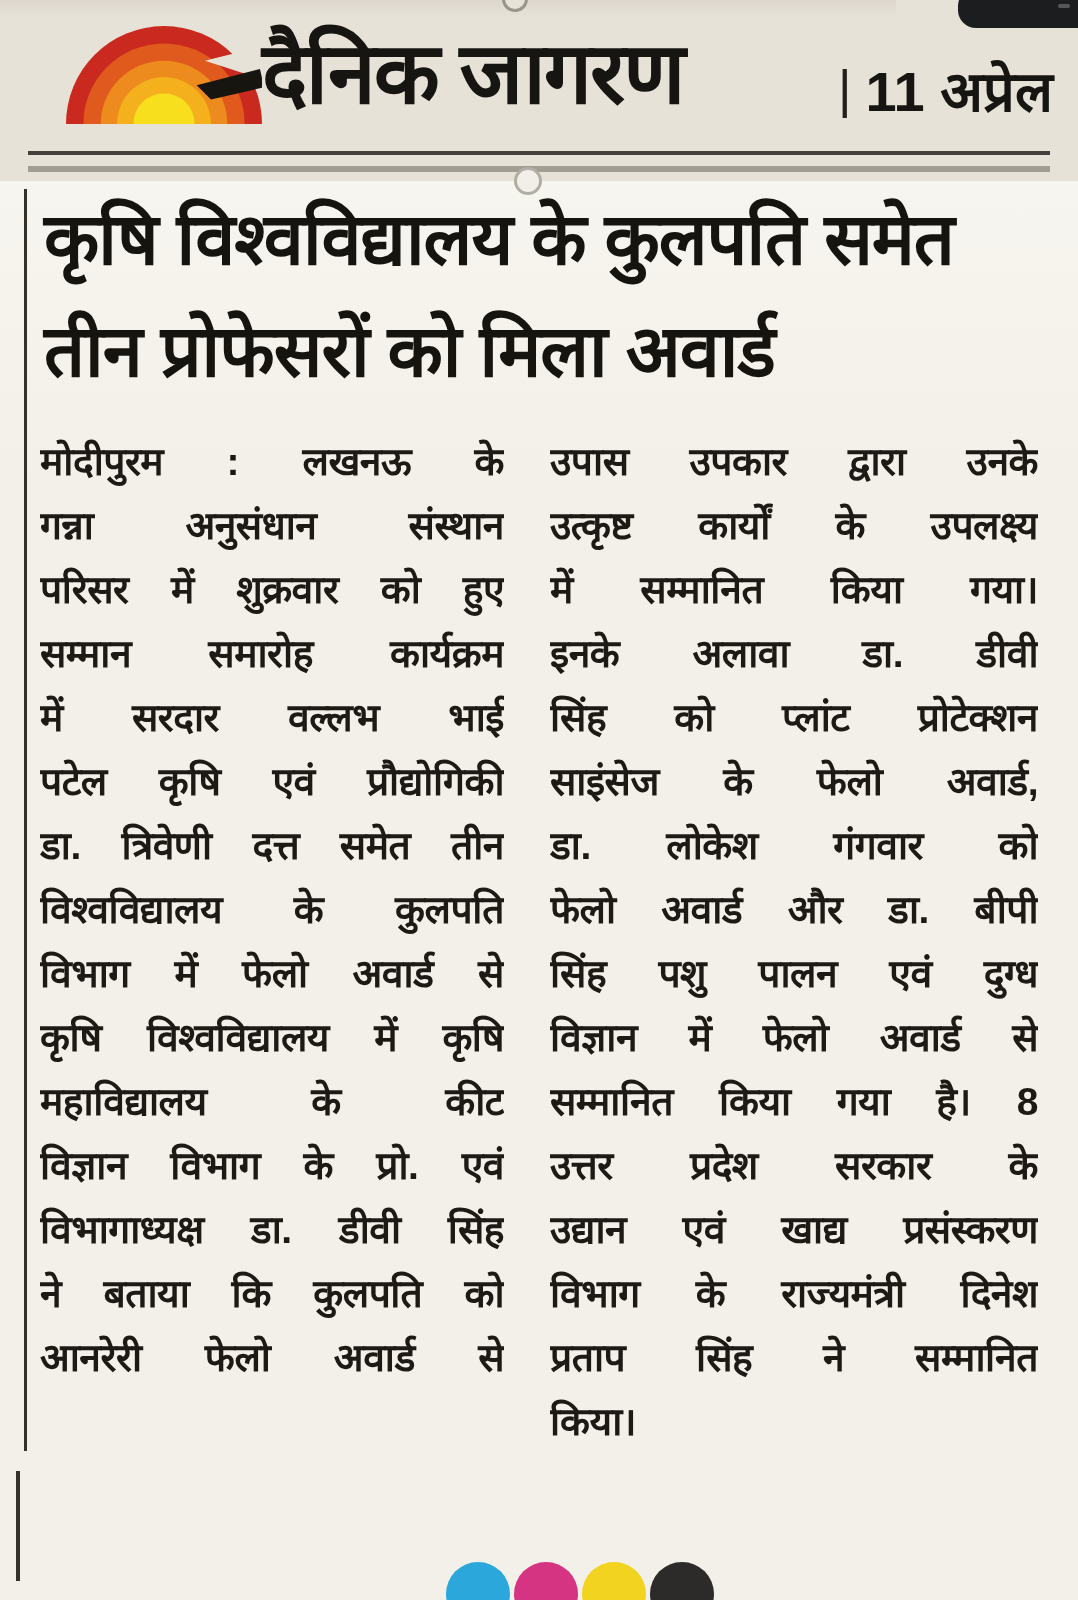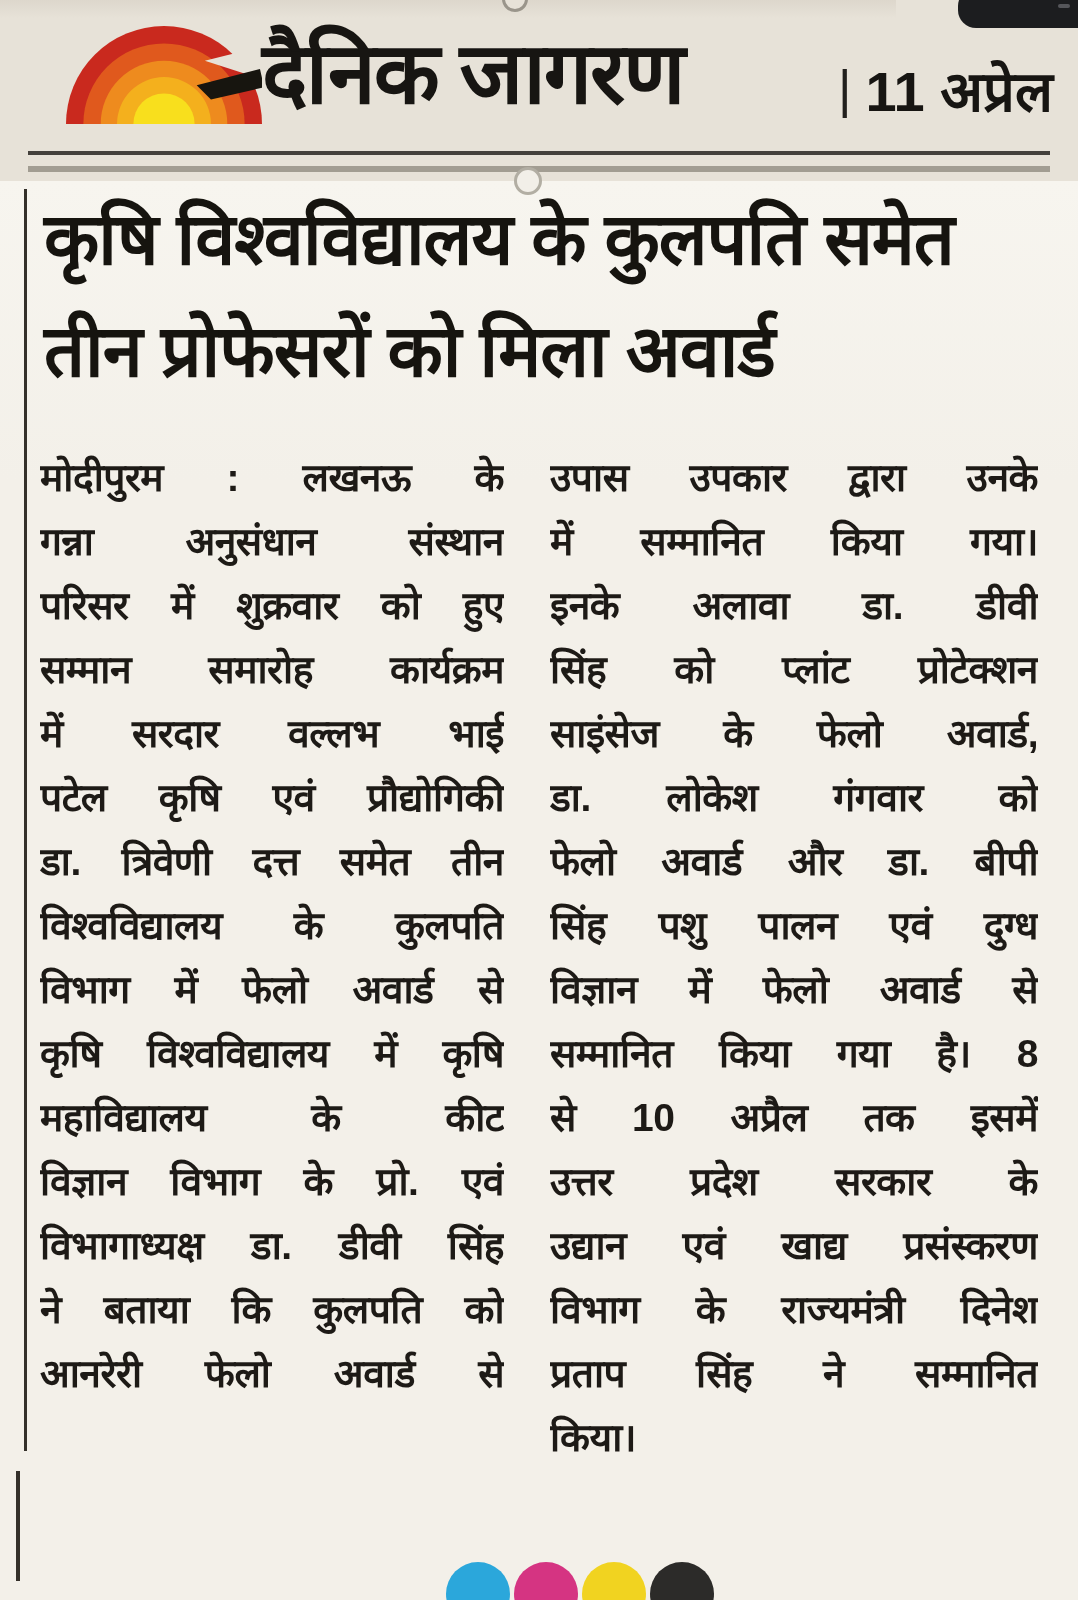--- a/index.html
+++ b/index.html
@@ -29,21 +29,21 @@
   .article{position:absolute;left:0;top:181px;width:1078px;height:1419px;
            background:linear-gradient(#f7f5ef, #f3f0e9 300px);color:#1d1b18;}
   .left-border{position:absolute;background:#34302a;}
   .seg-1{left:24px;top:8px;width:3px;height:1262px;}
   .seg-2{left:16px;top:1290px;width:4px;height:110px;}
   .punch-hole{position:absolute;left:514px;top:-14px;width:28px;height:28px;border-radius:50%;
               background:#f2efe8;border:3px solid #b2aea3;box-sizing:border-box;}
   .headline{position:absolute;left:44px;top:2px;margin:0;font-weight:800;color:#16140f;}
   .headline-line{display:block;font-size:72px;line-height:112px;white-space:nowrap;
                  letter-spacing:-1px;}
-  .column{position:absolute;top:266px;}
+  .column{position:absolute;top:250px;}
   .col-left{left:40px;width:464px;}
   .col-right{left:550px;width:488px;}
   .body-line{height:64px;line-height:62px;font-size:39px;font-weight:600;
              text-align:justify;text-align-last:justify;overflow:hidden;
              letter-spacing:-0.5px;color:#1d1a16;}
   .body-line.no-justify{text-align:left;text-align-last:left;}
   .lead{font-weight:800;}
   .print-marks{position:absolute;left:446px;top:1381px;display:flex;gap:4px;}
   .dot{width:64px;height:64px;border-radius:50%;display:block;}
 </style>
@@ -101,30 +101,30 @@
         <div class="body-line">विभाग में फेलो अवार्ड से</div>
         <div class="body-line">कृषि विश्वविद्यालय में कृषि</div>
         <div class="body-line">महाविद्यालय के कीट</div>
         <div class="body-line">विज्ञान विभाग के प्रो. एवं</div>
         <div class="body-line">विभागाध्यक्ष डा. डीवी सिंह</div>
         <div class="body-line">ने बताया कि कुलपति को</div>
         <div class="body-line">आनरेरी फेलो अवार्ड से</div>
       </div>
     <div class="column col-right">
         <div class="body-line">उपास उपकार द्वारा उनके</div>
+        <div class="body-line">उत्कृष्ट कार्यों के उपलक्ष्य</div>
         <div class="body-line">में सम्मानित किया गया।</div>
         <div class="body-line">इनके अलावा डा. डीवी</div>
         <div class="body-line">सिंह को प्लांट प्रोटेक्शन</div>
         <div class="body-line">साइंसेज के फेलो अवार्ड,</div>
         <div class="body-line">डा. लोकेश गंगवार को</div>
         <div class="body-line">फेलो अवार्ड और डा. बीपी</div>
         <div class="body-line">सिंह पशु पालन एवं दुग्ध</div>
         <div class="body-line">विज्ञान में फेलो अवार्ड से</div>
         <div class="body-line">सम्मानित किया गया है। 8</div>
-        <div class="body-line">से 10 अप्रैल तक इसमें</div>
         <div class="body-line">उत्तर प्रदेश सरकार के</div>
         <div class="body-line">उद्यान एवं खाद्य प्रसंस्करण</div>
         <div class="body-line">विभाग के राज्यमंत्री दिनेश</div>
         <div class="body-line">प्रताप सिंह ने सम्मानित</div>
         <div class="body-line no-justify">किया।</div>
       </div>
 
     <div class="print-marks">
         <span class="dot" style="background: rgb(43, 167, 219);"></span>
         <span class="dot" style="background: rgb(213, 52, 130);"></span>

